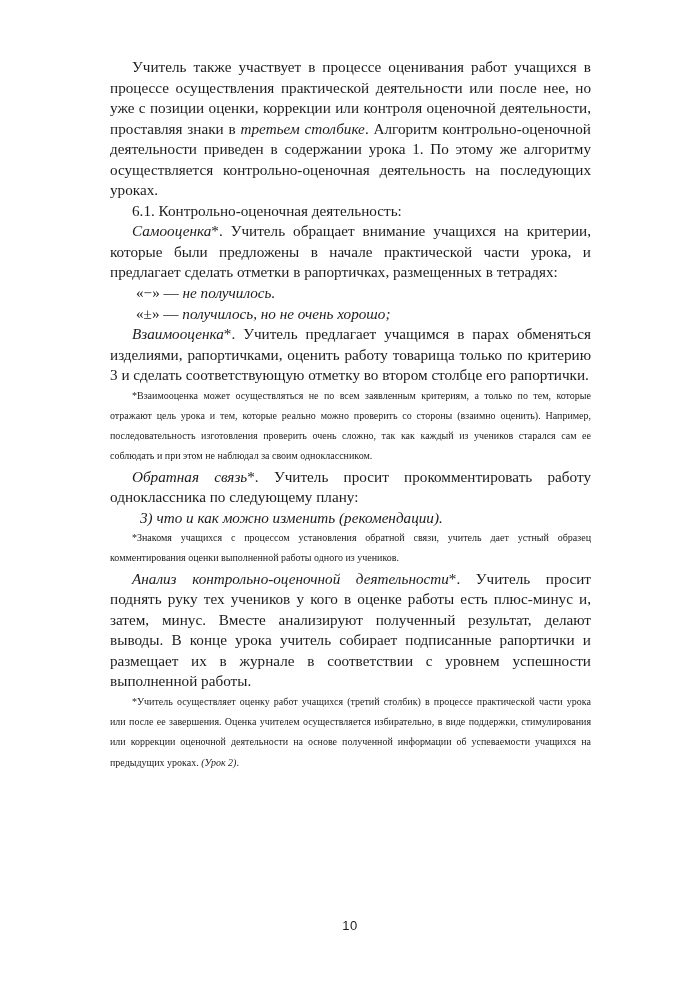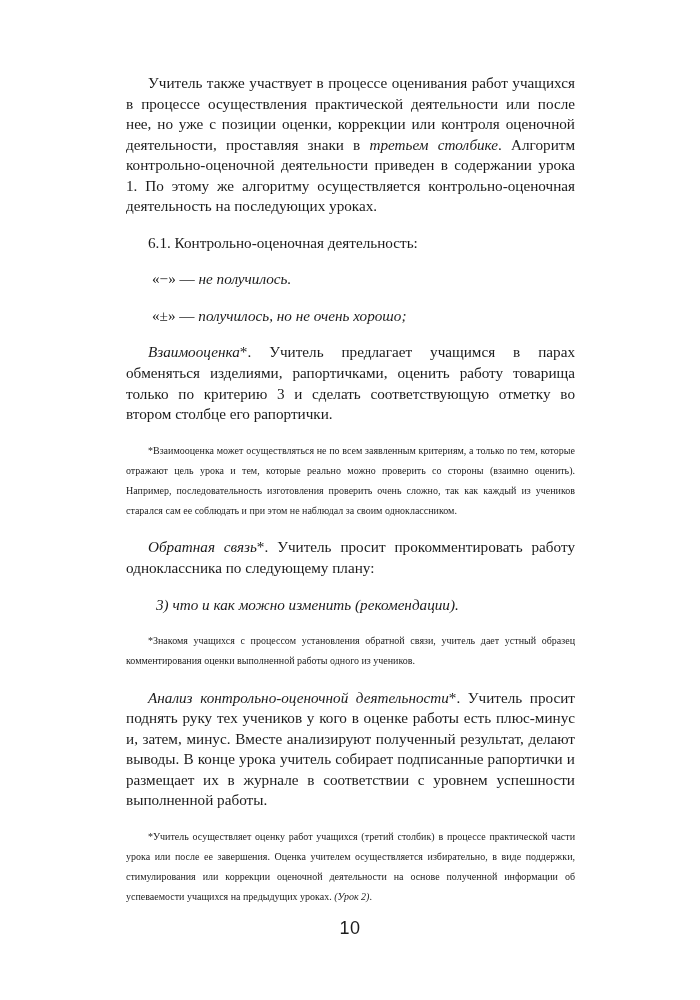--- a/index.html
+++ b/index.html
@@ -33,21 +33,21 @@
     width: 481px;
     font-size: 15.2px;
     line-height: 20.55px;
     text-align: justify;
     text-justify: inter-word;
     hyphens: manual;
     -webkit-hyphens: manual;
   }
 
   p {
-    margin: 16px;
+    margin: 0;
     padding: 0;
     text-indent: 22px;
     text-align: justify;
   }
 
   
   p.small {
     font-size: 10px;
     line-height: 20.2px;
   }
@@ -69,36 +69,37 @@
     font-style: italic;
   }
 
   #page-number {
     position: absolute;
     left: 0;
     top: 918px;
     width: 700px;
     text-align: center;
     font-family: "Liberation Sans", "DejaVu Sans", sans-serif;
-    font-size: 18px;
+    font-size: 13px;
     color: #1b1b1b;
     letter-spacing: 0.5px;
   }
 </style>
 </head>
 <body>
 
 <div id="page">
 
   <div id="text-column">
 
     <p class=""><span>Учитель также участвует в процессе оценивания работ учащихся в процессе осуществления практической деятельности или после нее, но уже с позиции оценки, коррекции или контроля оценочной деятельности, проставляя знаки в </span><i class="ital">третьем столбике</i><span>. Алгоритм контрольно-оценочной деятельности приведен в содержании урока 1. По этому же алгоритму осуществляется контрольно-оценочная деятельность на последующих уроках.</span></p>
 
     <p>6.1. Контрольно-оценочная деятельность:</p>
 
+    <p><i class="ital">Самооценка</i><span>*. Учитель обращает внимание учащихся на критерии, которые были предложены в начале практической части урока, и предлагает сделать отметки в рапортичках, размещенных в тетрадях:</span></p>
 
 
     <p class="marks"><span>«−» — </span><i class="ital">не получилось.</i></p>
 
     <p class="marks"><span>«±» — </span><i class="ital">получилось, но не очень хорошо;</i></p>
 
     <p><i class="ital">Взаимооценка</i><span>*. Учитель предлагает учащимся в парах обменяться изделиями, рапортичками, оценить работу товарища только по критерию 3 и сделать соответствующую отметку во втором столбце его рапортички.</span></p>
 
     <p class="small">*Взаимооценка может осуществляться не по всем заявленным критериям, а только по тем, которые отражают цель урока и тем, которые реально можно проверить со стороны (взаимно оценить). Например, последовательность изготовления проверить очень сложно, так как каждый из учеников старался сам ее соблюдать и при этом не наблюдал за своим одноклассником.</p>
 

